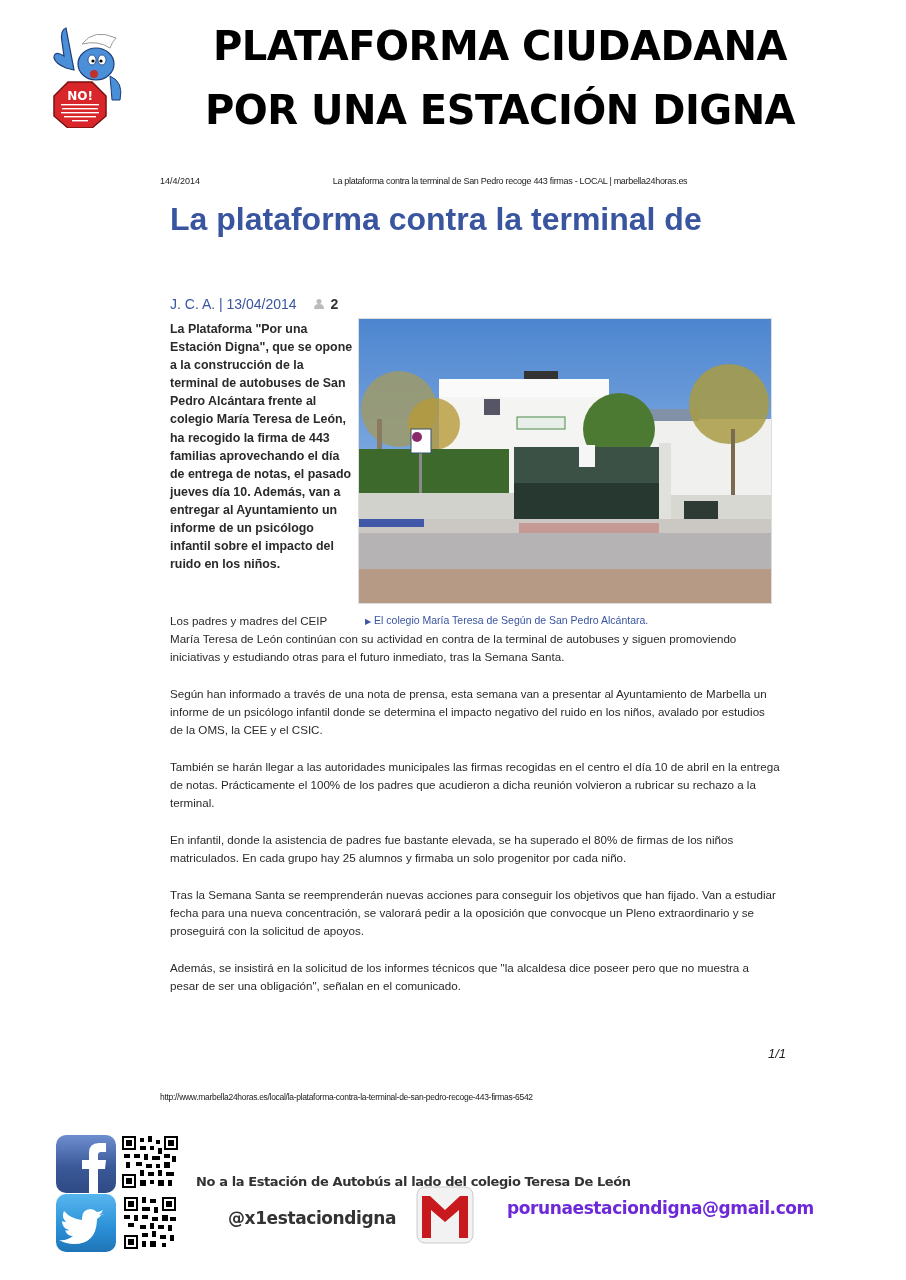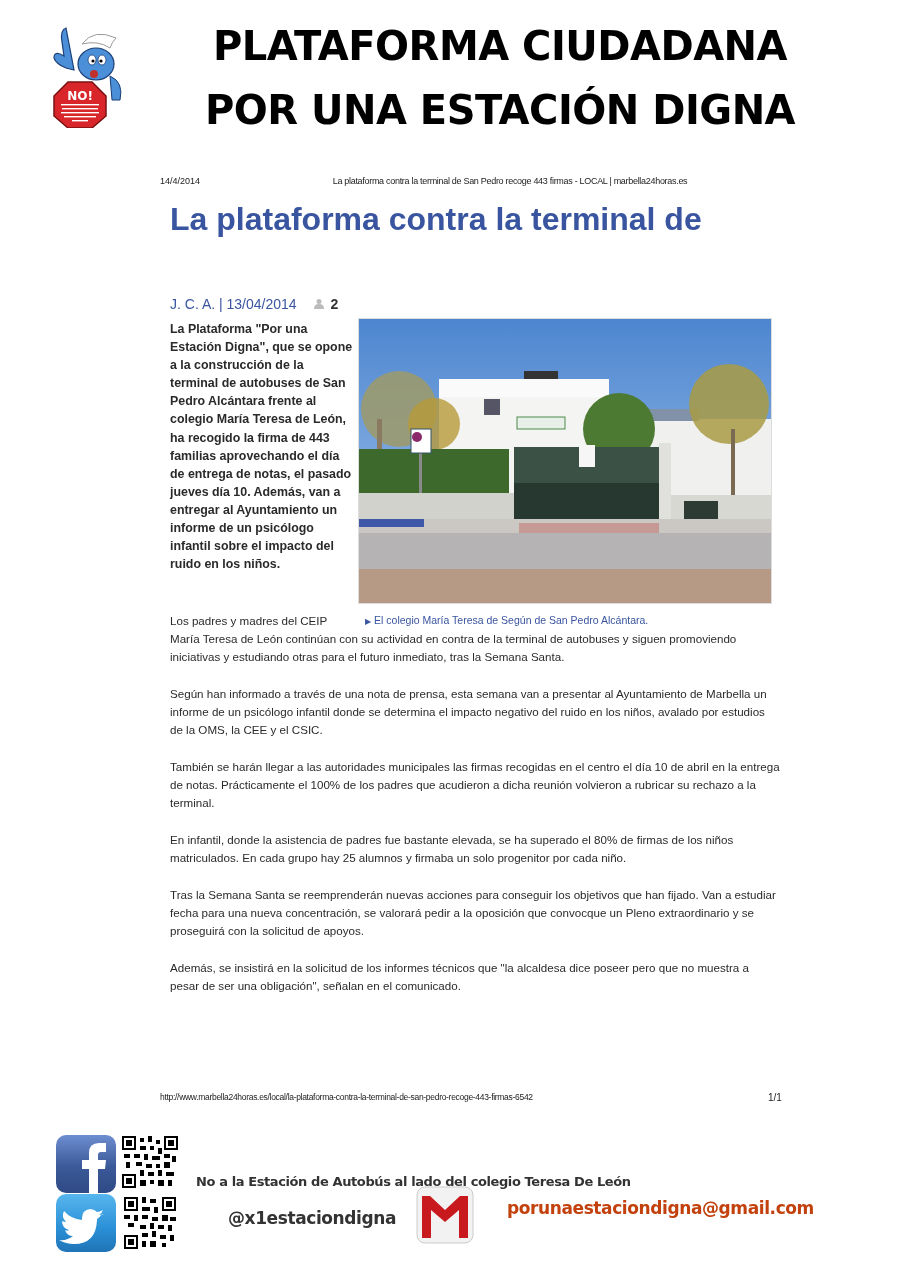--- a/index.html
+++ b/index.html
@@ -32,33 +32,33 @@
   #p0 { top:612px; }
   #p1 { top:685px; }
   #p2 { top:758px; }
   #p3 { top:831px; }
   #p4 { top:886px; }
   #p5 { top:959px; }
   #p0-first { display:inline-block; width:190px; }
 
   
   #print-url { left:160px; top:1092px; font-size:8.5px; color:#222; letter-spacing:-0.3px; }
-  #print-page { left:768px; top:1092px; font-size:10px; color:#222; }
+  #print-page { left:768px; top:1046px; font-size:13px; color:#222;font-style:italic; }
 
   
   .social { width:60px; height:58px; border-radius:10px; }
   #fb { left:56px; top:1135px; background:linear-gradient(#6d8ed0,#3b5998 55%,#2f4a85); }
   #tw { left:56px; top:1194px; background:linear-gradient(#56b6ee,#2a8fd6 60%,#1f74b6); }
   .qr { width:56px; height:52px; }
   #qr1 { left:122px; top:1136px; }
   #qr2 { left:124px; top:1197px; }
   #slogan { left:196px; top:1152px; font-family:"DejaVu Sans", sans-serif; font-weight:bold; font-size:13px; color:#333; letter-spacing:-0.4px;margin-top:22px; }
   #twitter-handle { left:206px; top:1208px; font-family:"DejaVu Sans", sans-serif; font-weight:bold; font-size:17px; color:#333; letter-spacing:-0.4px;margin-left:22px; }
   #gmail { left:416px; top:1186px; width:58px; height:58px; }
-  #email { left:507px; top:1198px; font-family:"DejaVu Sans", sans-serif; font-weight:bold; font-size:17px; color:#c2410c; letter-spacing:-0.4px; }
+  #email { left:507px; top:1198px; font-family:"DejaVu Sans", sans-serif; font-weight:bold; font-size:17px; color:#6d28d9; letter-spacing:-0.4px; }
 </style>
 </head>
 <body>
 
 <div id="logo" class="abs">
   <svg width="88" height="104" viewBox="0 0 88 104">
 
     <path d="M22 4 q-6 2 -4 14 l2 14 q-10 -6 -10 2 q2 6 12 10 l8 2 z" fill="#4a8fd8" stroke="#1d3f77" stroke-width="1.2"></path>
 
     <path d="M38 20 q12 -16 34 -6 q-4 4 -6 10 q-12 -8 -28 -4 z" fill="#ffffff" stroke="#999" stroke-width="1"></path>

